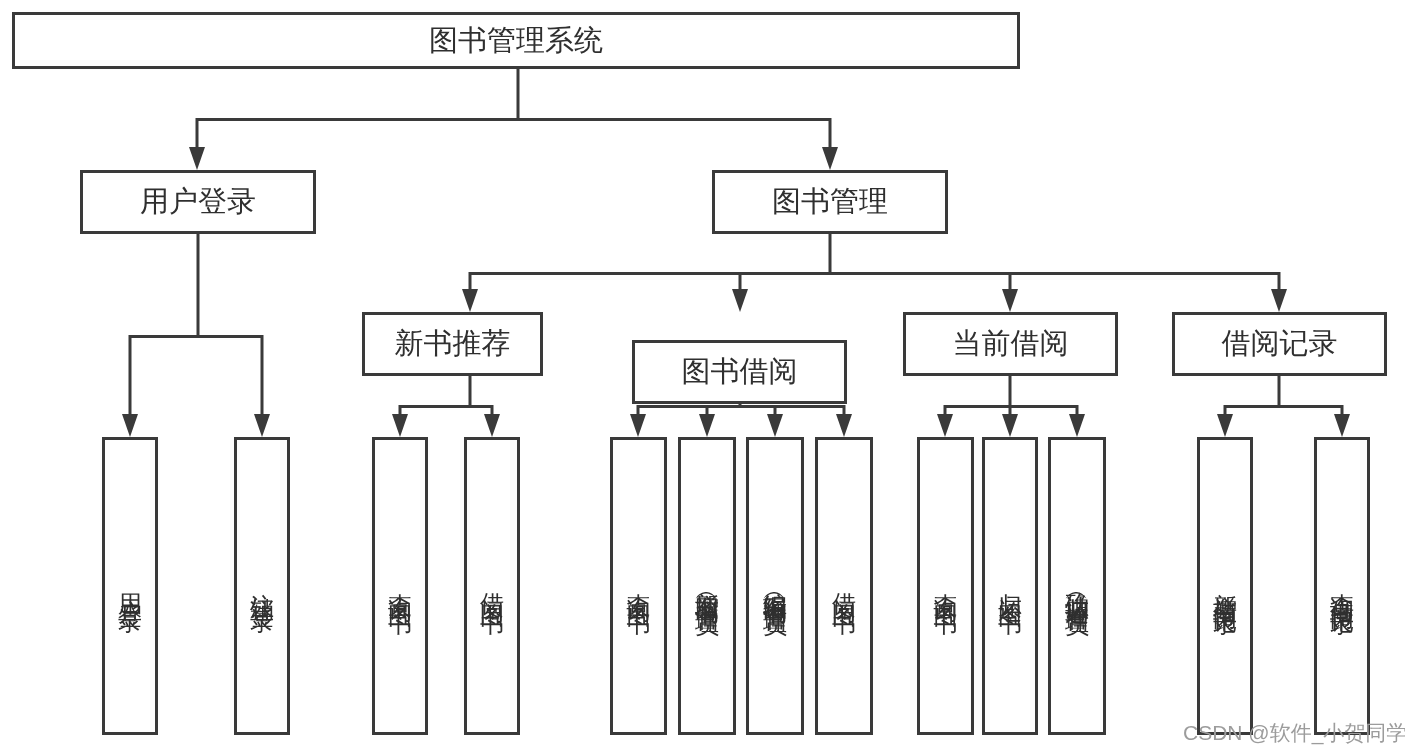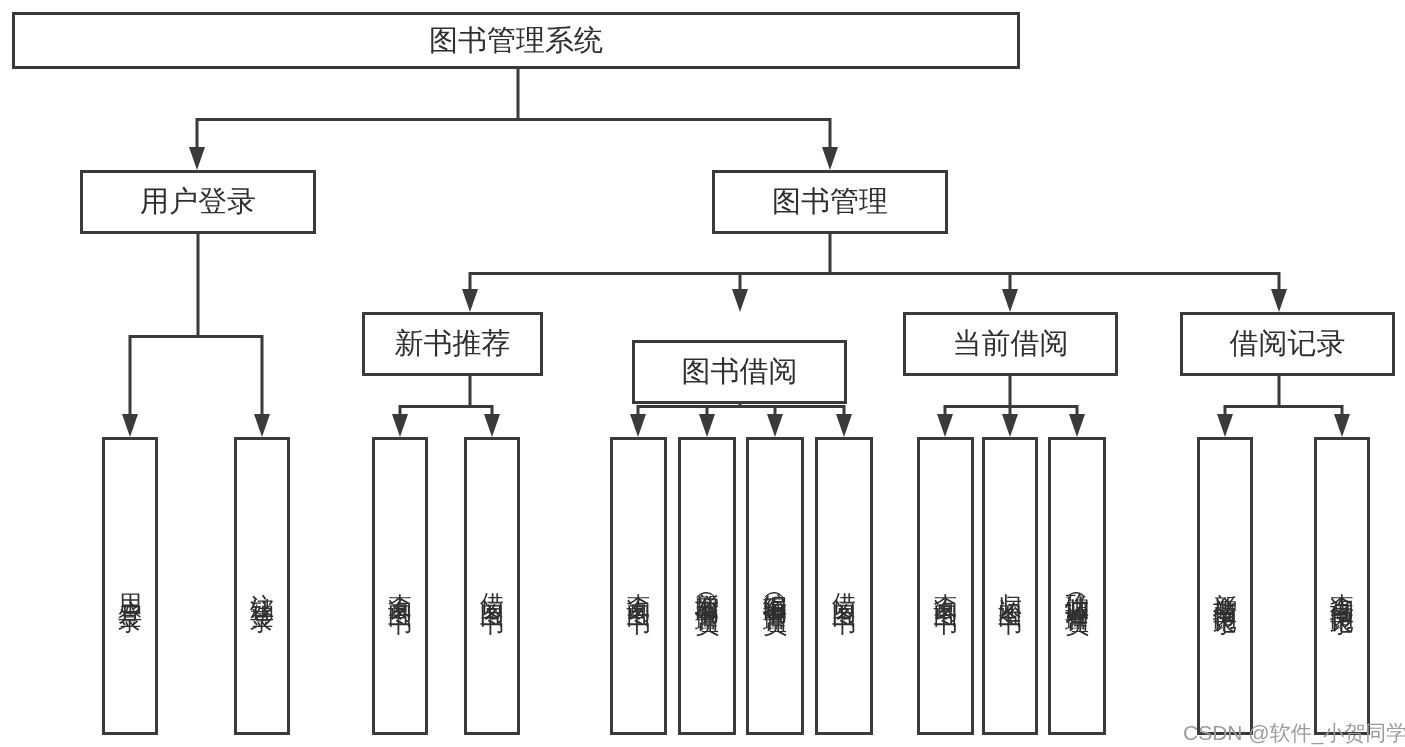--- a/index.html
+++ b/index.html
@@ -37,21 +37,21 @@
   
   #root-box { left: 12px; top: 12px; width: 1008px; height: 57px; }
   
   #user-login-box  { left: 80px;  top: 170px; width: 236px; height: 64px; }
   #book-mgmt-box   { left: 712px; top: 170px; width: 236px; height: 64px; }
   
   .lvl3 { top: 312px; height: 64px; }
   #new-book-box       { left: 362px;  width: 181px; }
   #book-borrow-box    { left: 632px;  width: 215px; margin-top: 28px; }
   #current-borrow-box { left: 903px;  width: 215px; }
-  #borrow-records-box { left: 1172px; width: 215px; margin-left: 8px; }
+  #borrow-records-box { left: 1172px; width: 215px; }
   
   .leaf {
     top: 437px;
     height: 298px;
     width: 56px;
     writing-mode: vertical-rl;
     text-orientation: mixed;
     letter-spacing: 6px;
     font-size: 24px;
     line-height: 1;

